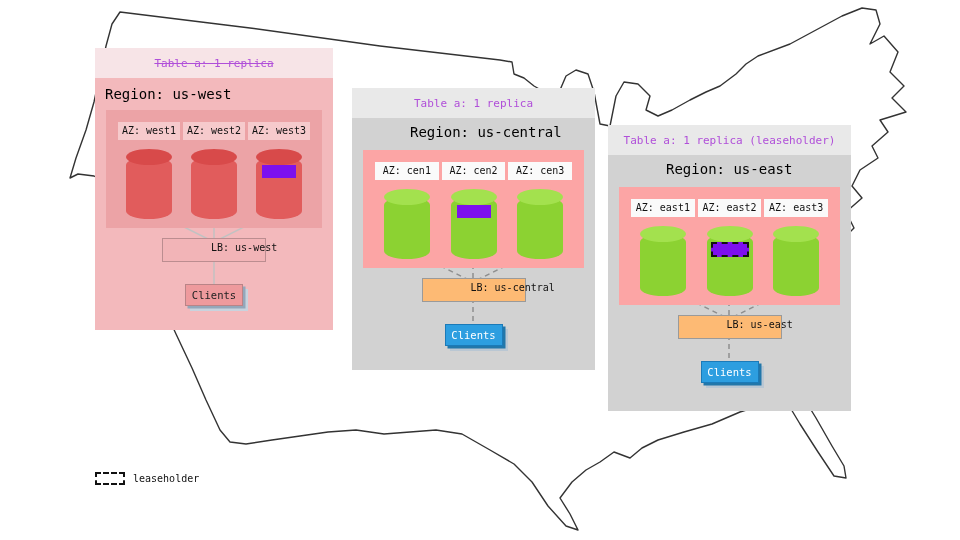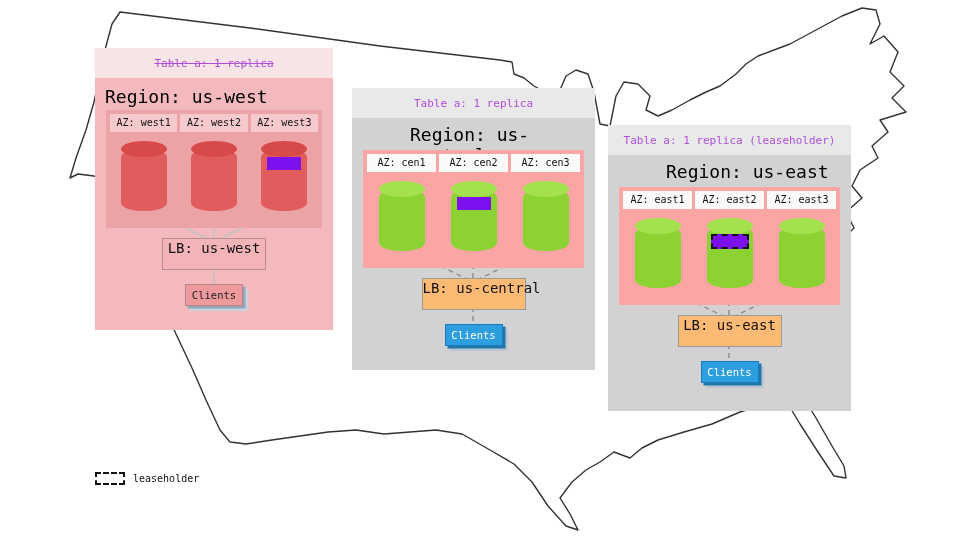--- a/index.html
+++ b/index.html
@@ -16,31 +16,31 @@
   .panel .connectors { position:absolute; top:0; left:0; z-index:1; pointer-events:none; }
   .banner {
     position:absolute; top:0; left:0; right:0; height:26px;
     display:flex; align-items:center; padding:15px 10px;
     font-size:11px; color:#b04fd9; z-index:2;justify-content:center;
   }
   .west .banner { height:28px; background:#f7e4e7; }
   .gray .banner { background:#e9e9e9; }
   .struck { text-decoration:line-through; }
   .region-title {
-    position:absolute; left:10px; font-size:18px; color:#000; z-index:2;
+    position:absolute; left:10px; font-size:14px; color:#000; z-index:2;
   }
   .west .region-title { top:38px; }
   .gray .region-title { top:36px;padding-left:48px; }
   .panel-body { position:absolute; inset:0; z-index:0; }
   .west .panel-body { background:#f3b9bc; }
   .gray .panel-body { background:#d2d2d2; }
 
   .az-box {
     position:absolute; left:11px; top:62px; height:118px; z-index:2;
-    display:flex; gap:3px; padding:4px;
+    display:flex; gap:3px; padding:12px;
   }
   .west .az-box { background:#eca3a6; }
   .gray .az-box { background:#fca5a5; }
   .az-col { flex:1; display:flex; flex-direction:column; align-items:center; }
   .az-label {
     width:100%; height:18px; line-height:18px; text-align:center;
     font-size:10px; color:#111; white-space:nowrap;
   }
   .west .az-label { background:#f6cacc; }
   .gray .az-label { background:#fafafa; }
@@ -57,22 +57,22 @@
   .chip {
     position:absolute; top:16px; left:50%; transform:translateX(-50%);
     width:34px; height:13px; background:#7d10ee; z-index:3;
   }
   .chip.lease {
     width:38px; height:15px; border:2px dashed #111; background:#7d10ee;
   }
 
   .lb {
     position:absolute; left:50%; transform:translateX(-50%); top:190px;
-    width:104px; height:32px; line-height:18px; text-align:center;
-    font-size:14px; border:1px solid #9a9a9a; z-index:2; white-space:nowrap;
+    width:104px; height:24px; line-height:18px; text-align:center;
+    font-size:10px; border:1px solid #9a9a9a; z-index:2; white-space:nowrap;padding-left:48px;
   }
   .west .lb { background:#f2b4b7; border-color:#bb8d90; }
   .gray .lb { background:#fdba74; }
 
   .clients {
     position:absolute; left:50%; transform:translateX(-50%); top:236px;
     width:58px; height:22px; line-height:20px; text-align:center;
     font-size:10.5px; z-index:2;
   }
   .clients.pinkc {

